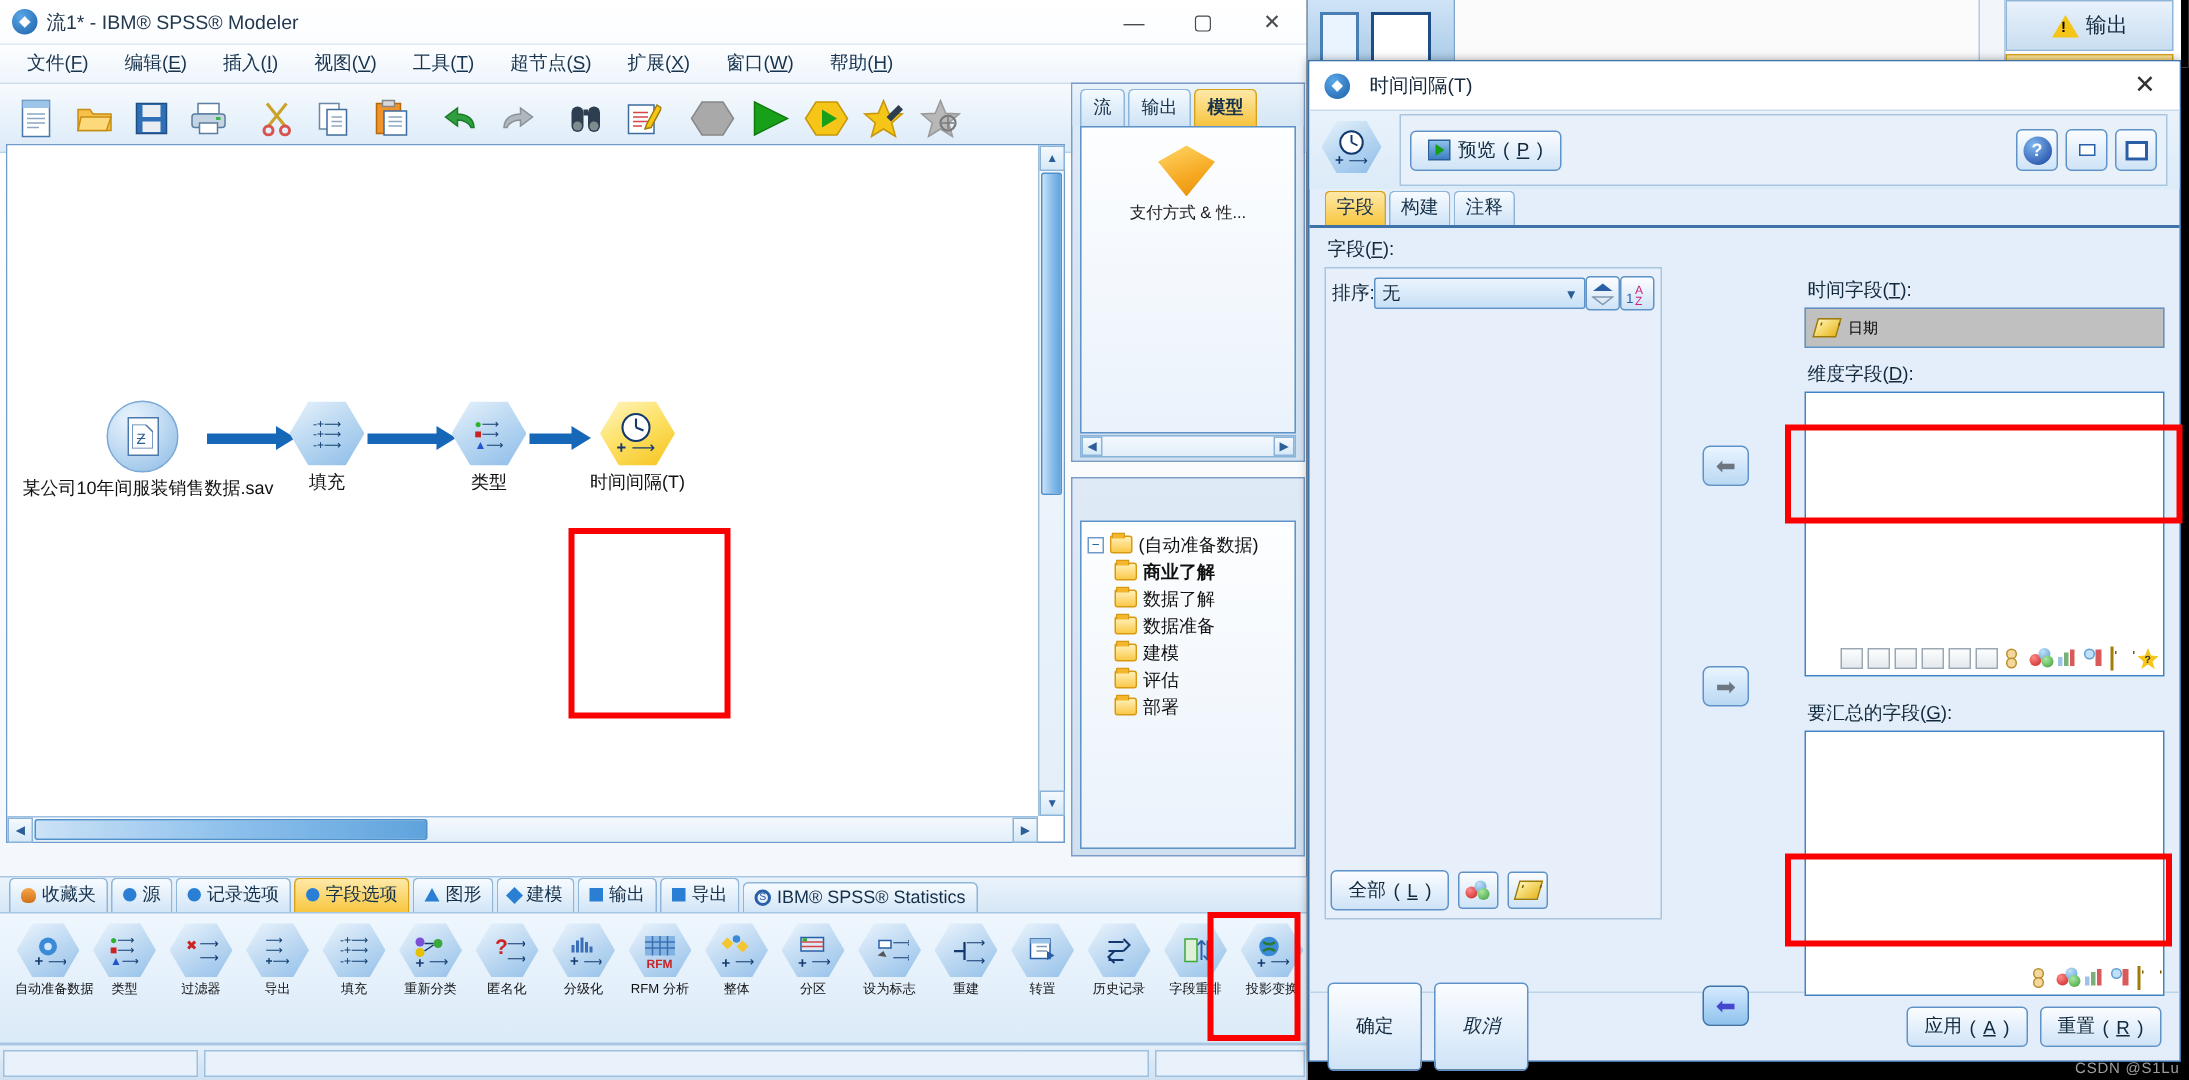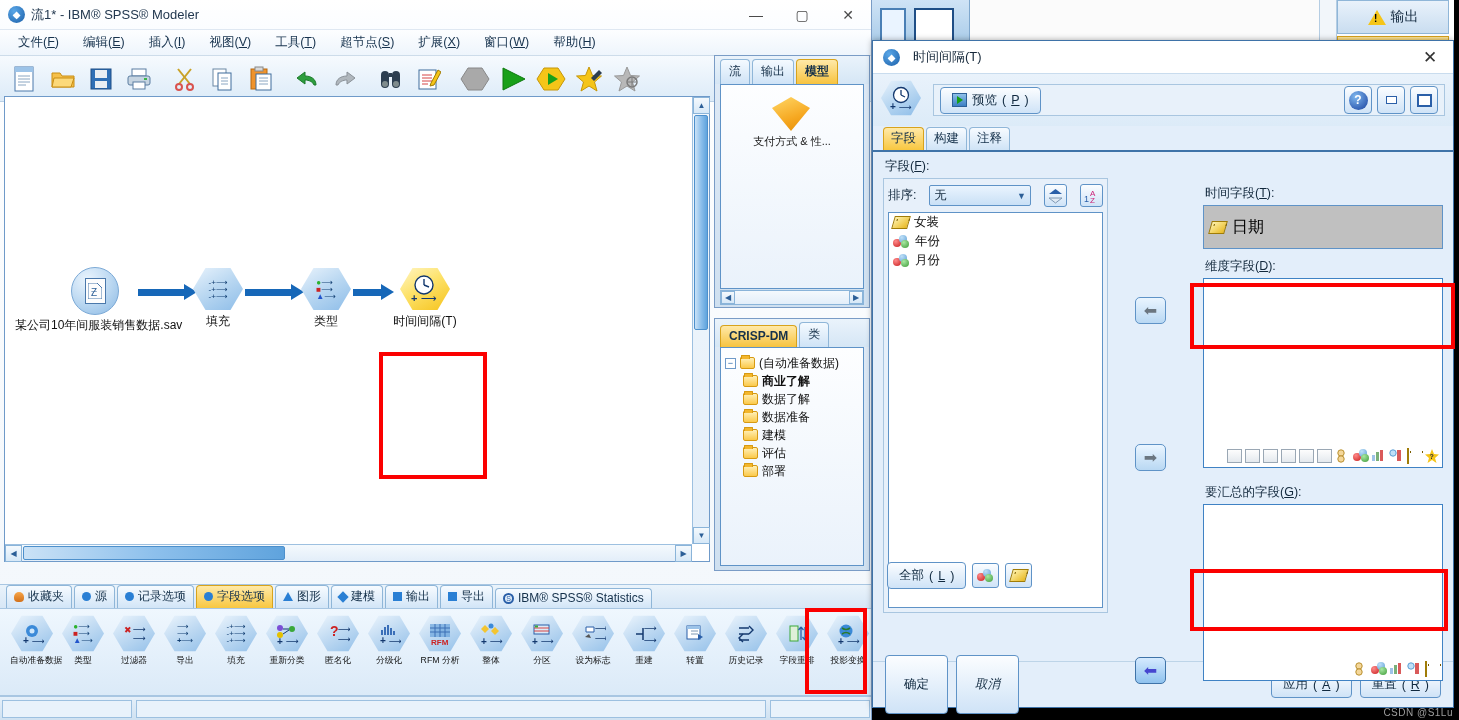--- a/index.html
+++ b/index.html
@@ -260,21 +260,21 @@
   #dlg-title-text{ font-size:13px; color:#16283a; margin-left:7px; }
   #dlg-close{ margin-left:auto; width:34px;height:30px;display:flex;
     align-items:center;justify-content:center;font-size:17px;color:#333;cursor:default;}
   #dlg-toolbar{
     height:52px; display:flex; align-items:center; padding:0 8px; flex:none;
     background:linear-gradient(#e9f2fb,#dcebf8);
   }
   .node-badge{ width:44px;height:40px; flex:none; margin-right:8px;}
   .node-badge .hexshape{ width:40px;height:36px; }
   #dlg-tbframe{
-    flex:1; height:32px; border:1px solid #a9c6e0; background:#e8f1fa;
+    flex:1; height:48px; border:1px solid #a9c6e0; background:#e8f1fa;
     display:flex; align-items:center; padding:0 6px;
   }
   .btn{
     border:1px solid #5f93c7; border-radius:4px;
     background:linear-gradient(#fbfdff,#cfe3f7);
     padding:4px 11px; font-size:12.5px; color:#10293f; cursor:default;
     display:inline-flex; align-items:center; gap:5px; white-space:nowrap;
   }
   .btn u{text-decoration:underline;}
   .play-ico{
@@ -306,21 +306,21 @@
   .dtab.active{ background:linear-gradient(#ffe9a8,#f8c740); border-color:#d8a31c; }
 
   #dlg-body{ flex:1; position:relative; padding:8px 10px; }
   .lbl{ font-size:12.5px; color:#12283c; }
   .lbl u{ text-decoration:underline; }
 
   #left-group{
     position:absolute; left:10px; top:26px; width:225px; bottom:48px;
     border:1px solid #a9c6e0; background:#e7f0fa;
   }
-  #sort-row{ display:flex; align-items:center; gap:13px; padding:5px 4px 4px 4px; }
+  #sort-row{ display:flex; align-items:center; gap:0; padding:5px 4px 4px 4px; }
   .combo{
     flex:1; height:21px; border:1px solid #5f93c7; border-radius:2px;
     background:linear-gradient(#eaf4fe,#c9e0f6);
     display:flex;align-items:center;padding:0 4px;font-size:12px;color:#12283c;
   }
   .combo .caret{ margin-left:auto; font-size:9px; color:#2c5f97;}
   .mini-btn{
     width:23px;height:23px; border:1px solid #5f93c7;border-radius:3px;
     background:linear-gradient(#fbfdff,#cfe3f7);
     display:flex;align-items:center;justify-content:center;cursor:default;flex:none;
@@ -340,39 +340,39 @@
   }
   .ico-ruler:after{content:"";position:absolute;left:2px;top:2px;width:11px;height:2px;
     border-left:1px solid #7a5c00;border-right:1px solid #7a5c00;}
   .ico-balls{ width:17px;height:13px;flex:none;position:relative;}
   .ico-balls i{position:absolute;width:8px;height:8px;border-radius:50%;}
   .ico-balls i:nth-child(1){left:0;top:4px;background:radial-gradient(circle at 35% 30%,#ff8a8a,#c81f1f);}
   .ico-balls i:nth-child(2){left:6px;top:0;background:radial-gradient(circle at 35% 30%,#bfe0f8,#5d9fd4);}
   .ico-balls i:nth-child(3){left:8px;top:5px;background:radial-gradient(circle at 35% 30%,#a7e8a2,#3f9b38);}
 
   #left-bottom-btns{
-    position:absolute; left:14px; bottom:72px; display:flex; gap:6px; align-items:center;
+    position:absolute; left:14px; bottom:54px; display:flex; gap:6px; align-items:center;
   }
 
   
   .arrow-btn{
     position:absolute; width:31px;height:27px;border:1px solid #5f93c7;border-radius:5px;
     background:linear-gradient(#eaf5ff,#b9d8f3);
     display:flex;align-items:center;justify-content:center;cursor:default;
     font-size:16px; color:#6b7680;
   }
   .arrow-btn.blue{ color:#4646cf; border-color:#3f73a8;
     background:linear-gradient(#d5eaff,#8fc2ee); }
 
   
   #right-col{ position:absolute; left:330px; right:10px; top:18px; bottom:48px; }
   .rc-lbl{ font-size:12.5px; color:#12283c; margin:0 0 3px 2px; }
   #time-field-box{
-    height:44px; border:1px solid #5f93c7; background:#c0c0c0;
-    display:flex; align-items:center; gap:6px; padding:0 6px; font-size:16px;
+    height:27px; border:1px solid #5f93c7; background:#c0c0c0;
+    display:flex; align-items:center; gap:6px; padding:0 6px; font-size:10px;
   }
   .listbox{
     border:1px solid #3f82c4; background:#fff; position:relative;
   }
   .lb-toolbar{
     position:absolute; left:2px; right:2px; bottom:2px; height:18px;
     display:flex; align-items:center; justify-content:flex-end; gap:3px;
   }
   .lb-ico{ width:15px;height:14px; flex:none; border:1px solid #9aa7b4;
     background:linear-gradient(#fdfdfd,#e4e9ee); }
@@ -646,24 +646,20 @@
         <div class="model-lbl">支付方式 &amp; 性...</div>
       </div>
     </div>
     <div class="sb h" style="left:5px;right:5px;bottom:2px;height:15px;border:1px solid #8ab4d9;">
       <div class="sb-btn" style="left:0;top:0;width:14px;height:13px;">◀</div>
       <div class="sb-btn" style="right:0;top:0;width:14px;height:13px;">▶</div>
     </div>
   </div>
 
   <div class="mgr-panel" style="left:714px;top:318px;width:156px;height:253px;">
-    <div class="mgr-tabs">
-      <div class="mgr-tab active">CRISP-DM</div>
-      <div class="mgr-tab">类</div>
-    </div>
     <div class="mgr-body" style="bottom:4px;padding:6px 4px;">
       <div class="tree-row">
         <span class="expander">−</span>
         <span class="folder"></span>
         <span>(自动准备数据)</span>
       </div>
       <div class="tree-row" style="padding-left:18px;font-weight:bold;">
         <span class="folder"></span>
         <span>商业了解</span>
       </div>
@@ -1021,42 +1017,20 @@
               <polygon points="7.5,1 14,6 1,6" fill="#2a5fa8"></polygon>
               <polygon points="1,10 14,10 7.5,15" fill="#dfe9f3" stroke="#7f98b3"></polygon>
             </svg>
         </div>
         <div class="mini-btn">
           <svg width="16" height="16" viewBox="0 0 16 16">
               <text x="0" y="14" font-size="9" fill="#2a5fa8">1</text>
               <text x="6" y="8" font-size="8" fill="#cc2277">A</text>
               <text x="6" y="15" font-size="8" fill="#cc2277">Z</text>
             </svg>
-        </div>
-      </div>
-      <div id="field-list">
-        <div class="flist-item">
-          <span class="ico-ruler"></span>
-          <span>女装</span>
-        </div>
-        <div class="flist-item">
-          <span class="ico-balls">
-              <i></i>
-              <i></i>
-              <i></i>
-            </span>
-          <span>年份</span>
-        </div>
-        <div class="flist-item">
-          <span class="ico-balls">
-              <i></i>
-              <i></i>
-              <i></i>
-            </span>
-          <span>月份</span>
         </div>
       </div>
     </div>
 
     <div id="left-bottom-btns">
       <div class="btn">
         <span>全部</span>(<u>L</u>)
       </div>
       <div class="mini-btn" style="width:27px;height:25px;">
         <span class="ico-balls">

